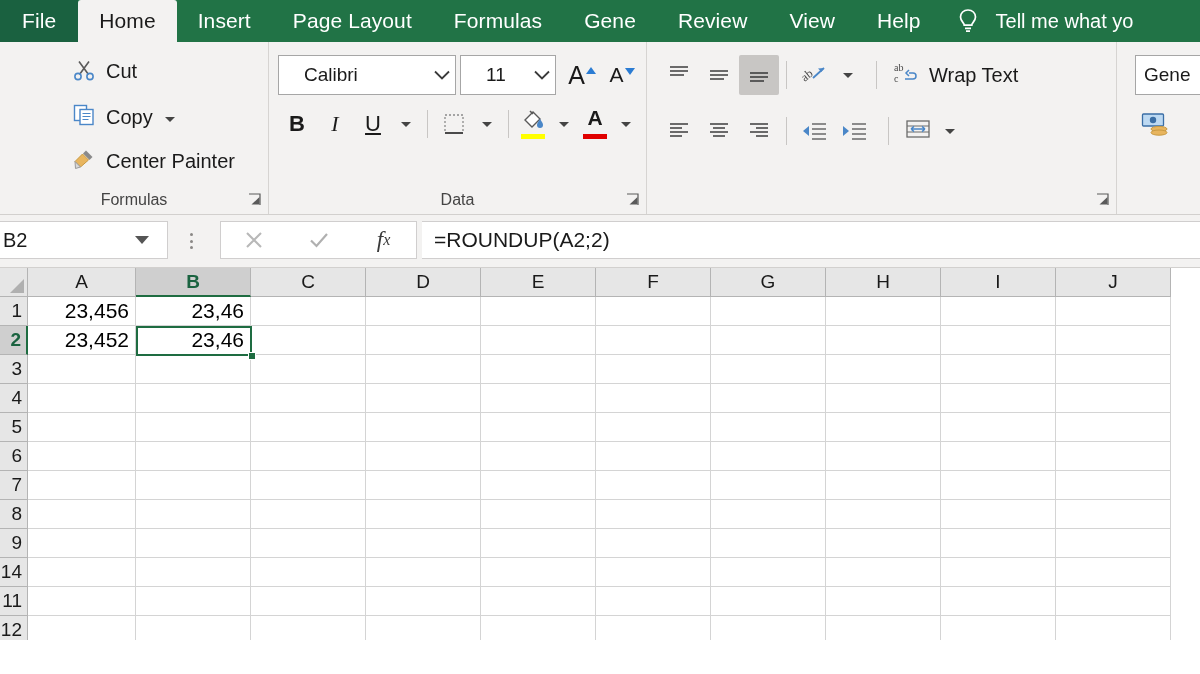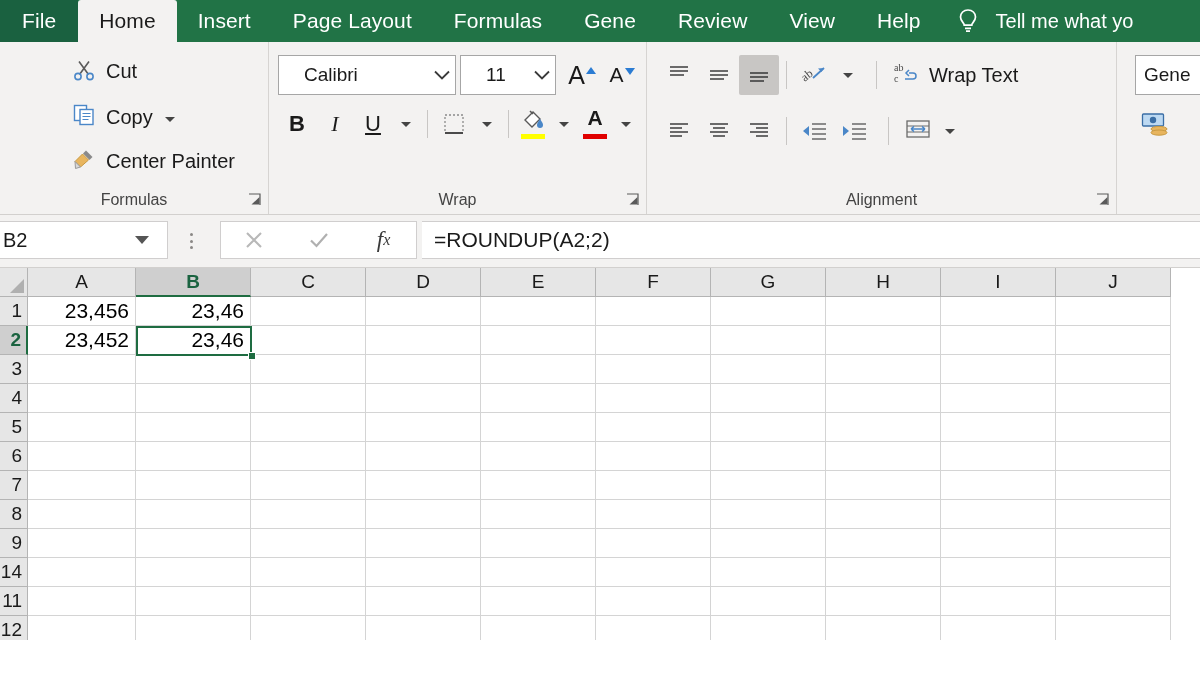--- a/index.html
+++ b/index.html
@@ -583,21 +583,21 @@
           <span class="swatch-bar" style="background:#ffff00"></span>
         </div>
         <div class="dd-caret"></div>
         <div class="swatch-btn">
           <span style="position:absolute;left:0;right:0;top:2px;text-align:center;font-size:21px;font-weight:bold;color:#1a1a1a;">A</span>
           <span class="swatch-bar" style="background:#e00000"></span>
         </div>
         <div class="dd-caret"></div>
       </div>
 
-      <div class="group-label">Wrap</div>
+      <div class="group-label">Data</div>
       <div class="launcher">
         <svg width="13" height="13" viewBox="0 0 13 13">
           <path d="M1 1h11v11" fill="none" stroke="#5a5a5a" stroke-width="1.2"></path>
           <path d="M3.5 11.5 L11.5 11.5 L11.5 4z" fill="#5a5a5a"></path>
         </svg>
       </div>
     </div>
 
     <div class="group g-align">
       <div class="al-grid">
@@ -674,21 +674,20 @@
               <svg width="26" height="26" viewBox="0 0 26 26">
                 <rect x="2" y="5" width="22" height="16" fill="none" stroke="#6a6a6a" stroke-width="1.3"></rect>
                 <path d="M2 10h22 M2 16h22" stroke="#6a6a6a" stroke-width="1.1"></path>
                 <path d="M6 13h14 M6 13l3-2.6 M6 13l3 2.6 M20 13l-3-2.6 M20 13l-3 2.6" fill="none" stroke="#4a87c8" stroke-width="1.4"></path>
               </svg>
             </span>
           </div>
           <div class="dd-caret" style="margin-left:14px;"></div>
         </div>
       </div>
-      <div class="group-label">Alignment</div>
       <div class="launcher">
         <svg width="13" height="13" viewBox="0 0 13 13">
           <path d="M1 1h11v11" fill="none" stroke="#5a5a5a" stroke-width="1.2"></path>
           <path d="M3.5 11.5 L11.5 11.5 L11.5 4z" fill="#5a5a5a"></path>
         </svg>
       </div>
     </div>
 
     <div class="group g-number">
       <div class="num-combo">Gene</div>

